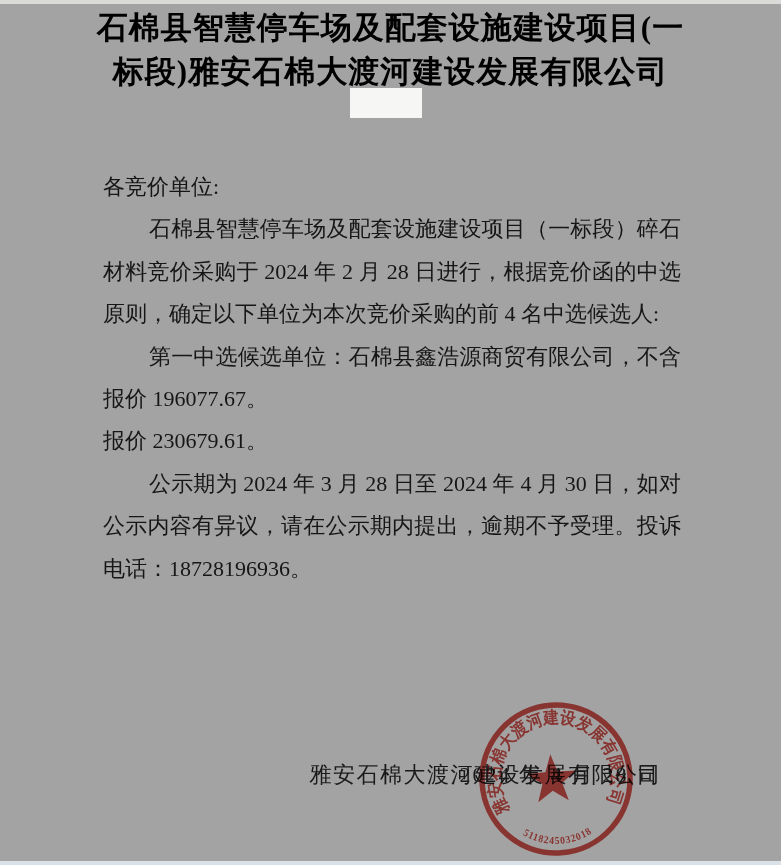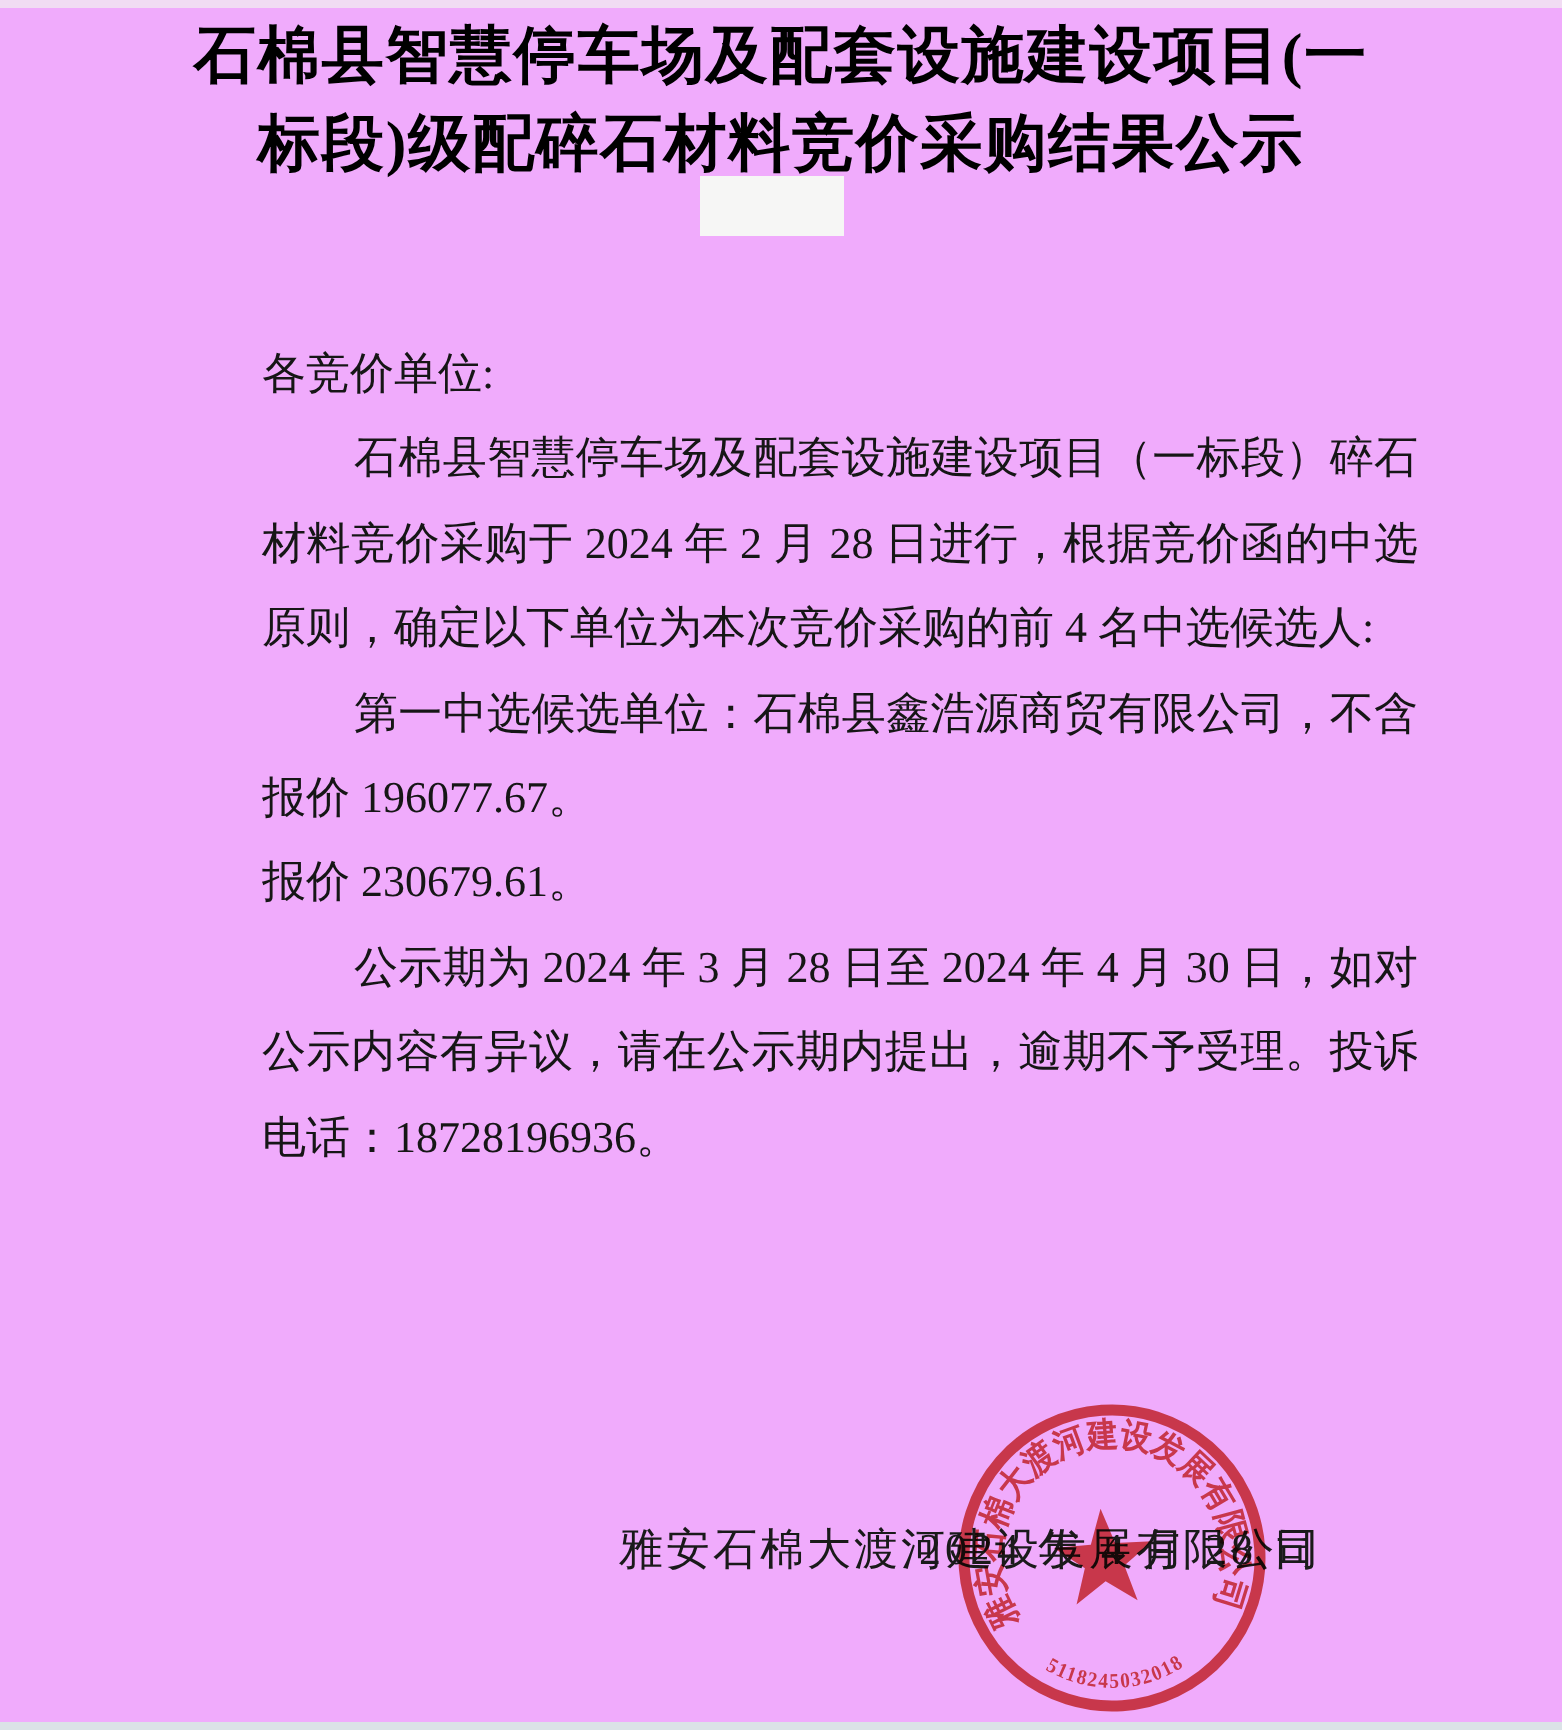--- a/index.html
+++ b/index.html
@@ -1,20 +1,20 @@
 <!DOCTYPE html>
 <html><head>
 <meta charset="utf-8">
 <style>
   html,body{margin:0;padding:0;background:#e8e8e8;}
   .page{
     position:relative;
     width:781px;height:865px;
     margin:0 auto;
-    background:#f0abfc;
+    background:#a3a3a3;
     overflow:hidden;
     font-family:"Liberation Serif","DejaVu Serif",serif;
     color:#1c1c1c;
   }
   .scan-band-top{
     position:absolute;left:0;top:0;width:781px;height:4px;
     background:#f1f1f0;opacity:.7;
   }
   .scan-box{
     position:absolute;left:350px;top:88px;width:72px;height:30px;
@@ -28,21 +28,20 @@
     position:absolute;left:0;top:6px;width:781px;
     text-align:center;
     font-size:31px;font-weight:700;line-height:44px;
     color:#000;
     letter-spacing:1px;
   }
   .body-text{
     position:absolute;left:103px;top:166px;width:578px;
     font-size:22px;line-height:42.4px;
     color:#161616;
-    margin-left:28px;
   }
   .bline{display:block;width:578px;box-sizing:border-box;white-space:nowrap;}
   .bline.justify{
     white-space:normal;
     text-align:justify;
     text-align-last:justify;
   }
   .bline.indent{padding-left:46px;}
   .signoff-company{
     position:absolute;top:760px;right:119px;
@@ -61,21 +60,21 @@
 </style>
 </head>
 <body>
 
 <div class="page">
 
   <div class="scan-band-top"></div>
 
   <div class="title">
     <div>石棉县智慧停车场及配套设施建设项目(一</div>
-    <div>标段)级配碎石材料竞价采购结果公示</div>
+    <div>标段)雅安石棉大渡河建设发展有限公司</div>
   </div>
 
   <div class="scan-box"></div>
 
   <div class="body-text">
     <span class="bline">各竞价单位:</span>
     <span class="bline indent justify">石棉县智慧停车场及配套设施建设项目（一标段）碎石</span>
     <span class="bline justify">材料竞价采购于 2024 年 2 月 28 日进行，根据竞价函的中选</span>
     <span class="bline">原则，确定以下单位为本次竞价采购的前 4 名中选候选人:</span>
     <span class="bline indent justify">第一中选候选单位：石棉县鑫浩源商贸有限公司，不含</span>

